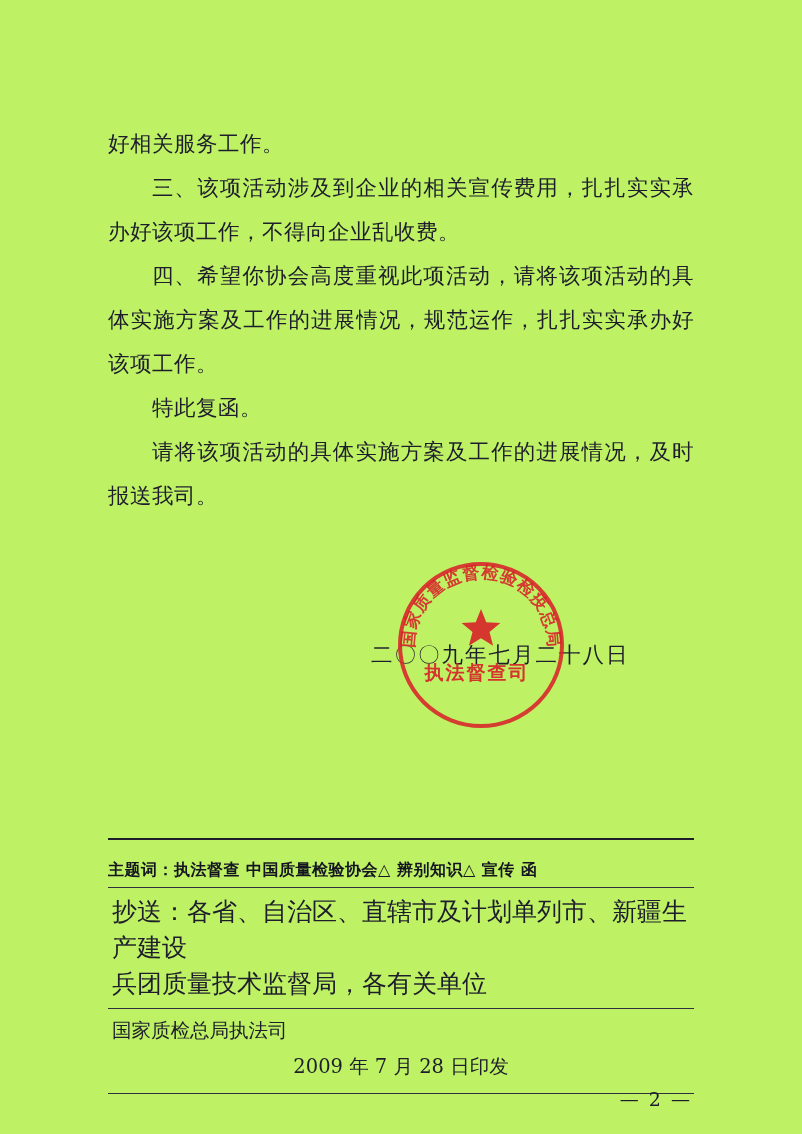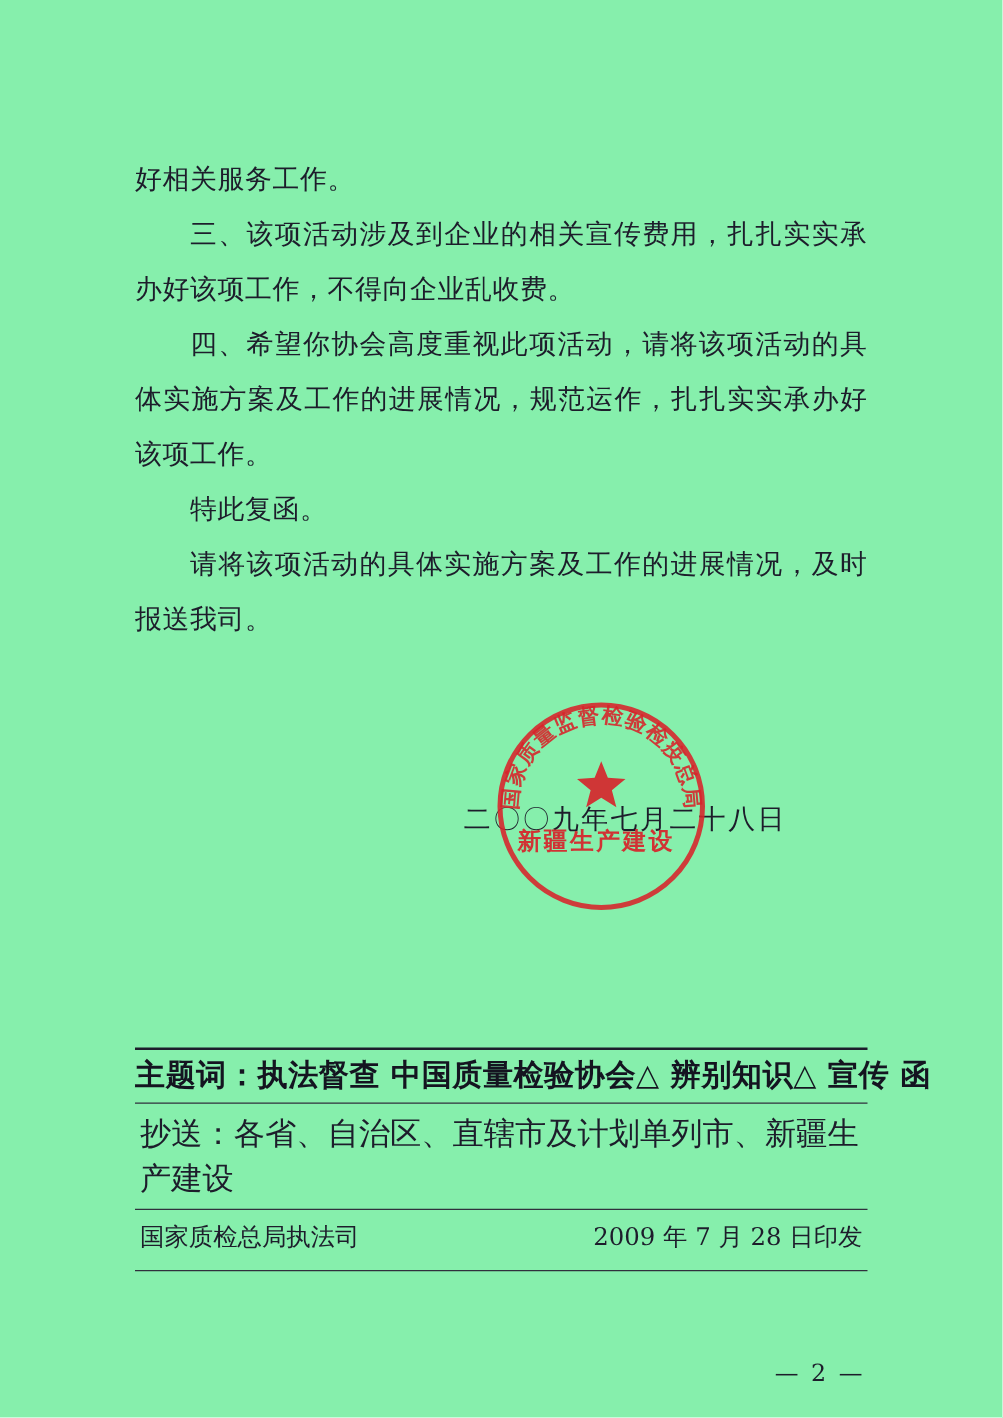--- a/index.html
+++ b/index.html
@@ -13,21 +13,21 @@
     position: relative;
     font-family: "DejaVu Serif", "Liberation Serif", serif;
     color: #1a1a1a;
     overflow: hidden;
   }
   .page {
     position: absolute;
     left: 0; top: 0;
     width: 802px;
     height: 1134px;
-    background: #86efac;
+    background: #bef264;
     text-decoration: underline;
   }
   .body-text {
     position: absolute;
     left: 108px;
     top: 122px;
     width: 586px;
   }
   .para {
     font-size: 21.5px;
@@ -116,46 +116,47 @@
   .rule {
     height: 2px;
     background: #1d1d2b;
     width: 100%;
   }
   .rule.thin {
     height: 1px;
     background: #30303c;
   }
   .keywords {
-    font-size: 24px;
+    font-size: 16px;
     font-weight: bold;
     letter-spacing: 0.5px;
-    padding: 4px 0 6px 0;
+    padding: 20px 0 6px 0;
     color: #141420;
     white-space: nowrap;
     font-family: "DejaVu Serif", "Liberation Serif", serif;
   }
   .cc-block {
     font-size: 25px;
     line-height: 36px;
     padding: 6px 0 6px 4px;
     color: #1d1d2b;
   }
   .cc-block .l2 {
     display: block;
   }
   .issue-row {
     display: flex;
     justify-content: space-between;
     font-size: 19.5px;
     line-height: 36px;
     padding: 4px 4px 2px 4px;
     color: #1d1d2b;
-  }
-  .issue-row .right { text-align: left; }
+    flex-direction: column;
+  }
+  .issue-row .right { text-align: center; }
   .page-number {
     position: absolute;
     right: 110px;
     top: 1088px;
     font-size: 19px;
     letter-spacing: 2px;
     color: #1d1d2b;
   }
 </style>
 </head>
@@ -181,31 +182,32 @@
       </defs>
       <text text-anchor="middle">
         <textPath href="#sealArc" startOffset="50%">国家质量监督检验检疫总局</textPath>
       </text>
     </svg>
     <div class="star">
       <svg width="40" height="40" viewBox="0 0 40 40">
         <polygon points="20,1 25.3,14.2 39.4,15.1 28.5,24.1 32.1,37.8 20,30.2 7.9,37.8 11.5,24.1 0.6,15.1 14.7,14.2" fill="#d8232a"></polygon>
       </svg>
     </div>
-    <div class="bottom-text">新疆生产建设</div>
+    <div class="bottom-text">执法督查司</div>
   </div>
 
   <div class="footer">
     <div class="rule"></div>
     <div class="keywords">
       <span>主题词：</span><span>执法督查 中国质量检验协会△ 辨别知识△ 宣传 函</span>
     </div>
     <div class="rule thin"></div>
     <div class="cc-block">
       <span>抄送：</span><span>各省、自治区、直辖市及计划单列市、新疆生产建设</span>
+      <span class="l2">兵团质量技术监督局，各有关单位</span>
     </div>
     <div class="rule thin"></div>
     <div class="issue-row">
       <span>国家质检总局执法司</span>
       <span class="right">2009 年 7 月 28 日印发</span>
     </div>
     <div class="issue-row">
     </div>
     <div class="rule thin"></div>
   </div>

